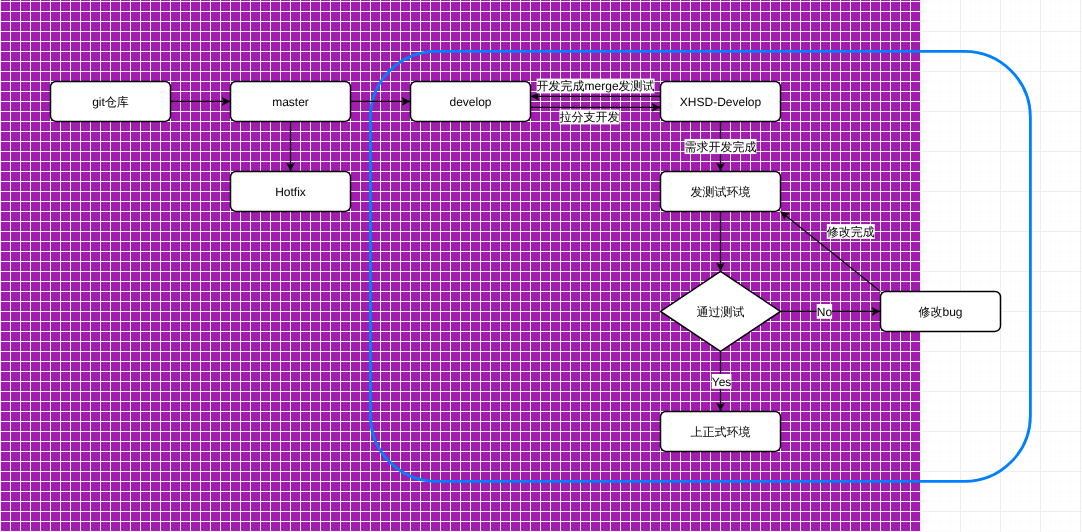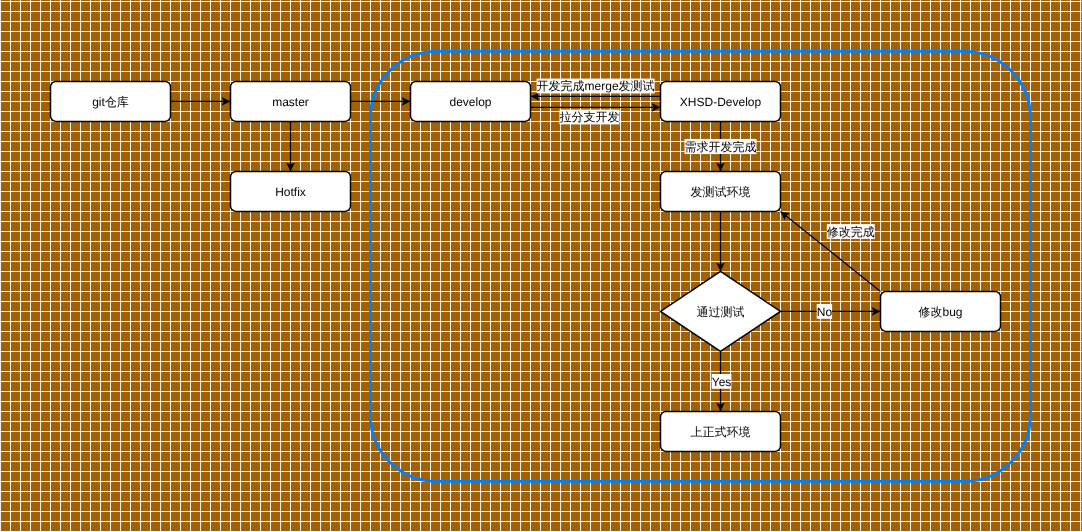--- a/index.html
+++ b/index.html
@@ -2,21 +2,21 @@
 <html><head>
 <meta charset="utf-8">
 <title>git flow diagram</title>
 <style>
   html,body{margin:0;padding:0;}
   body{
     width:1082px;height:532px;overflow:hidden;
     background:#ffffff;
     font-family:"Liberation Sans", sans-serif;
   }
-  #canvas{position:relative;width:1082px;height:532px;background:#a16207;will-change:transform;}
+  #canvas{position:relative;width:920px;height:532px;background:#a21caf;will-change:transform;}
   #grid{position:absolute;left:0;top:0;width:1082px;height:532px;
     background-image:
       linear-gradient(to right, #eeeeee 1px, transparent 1px),
       linear-gradient(to bottom, #eeeeee 1px, transparent 1px),
       linear-gradient(to right, #fcfcfc 1px, transparent 1px),
       linear-gradient(to bottom, #fcfcfc 1px, transparent 1px);
     background-size:40px 40px,40px 40px,10px 10px,10px 10px;
     background-position:0 31px,0 31px,0 1px,0 1px;
   }
   svg#diagram{position:absolute;left:0;top:0;width:1082px;height:532px;overflow:visible;}

